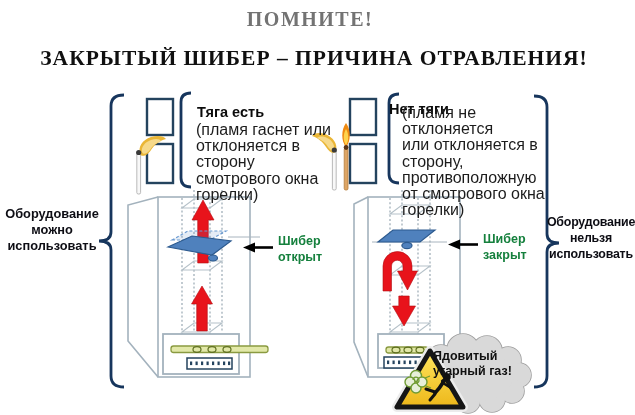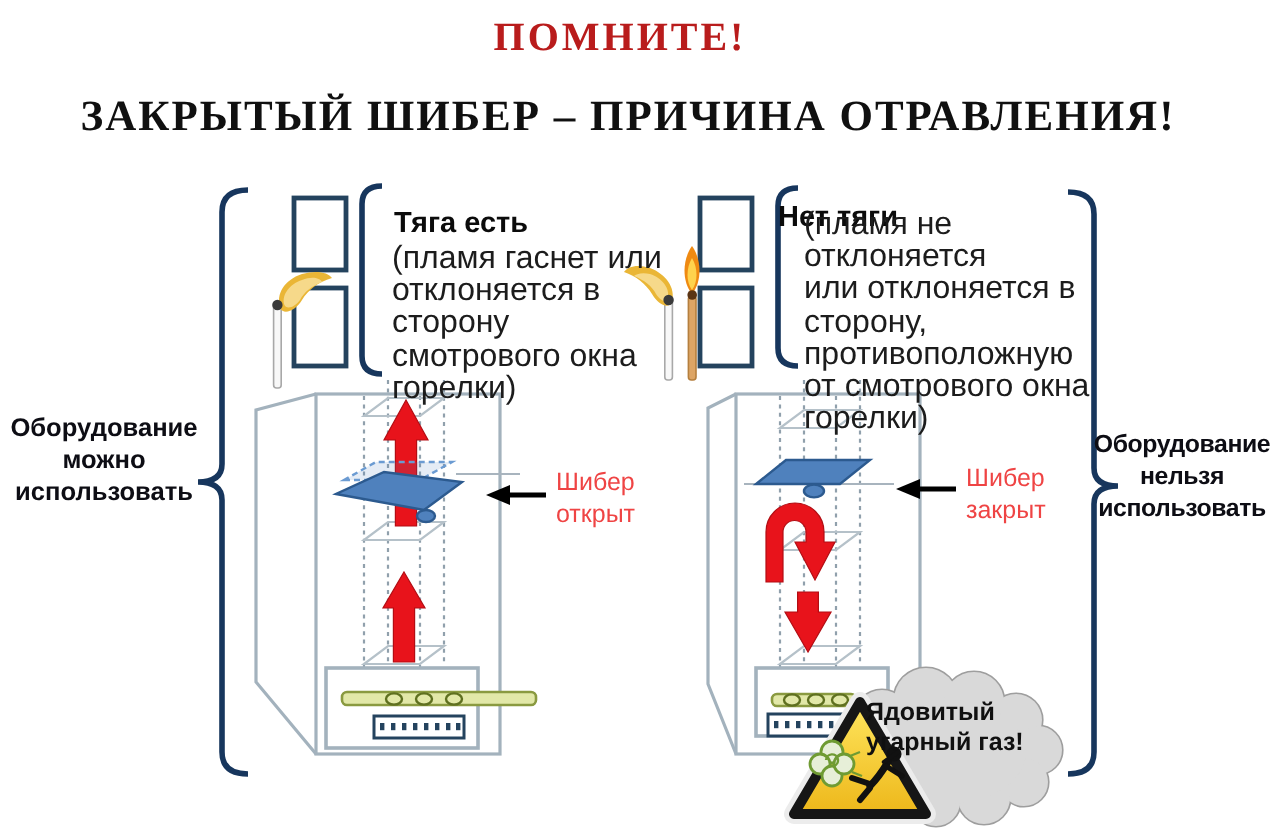--- a/index.html
+++ b/index.html
@@ -4,33 +4,33 @@
 <style>
   html,body{margin:0;padding:0;background:#fff;}
   .stage{
     position:relative;width:635px;height:415px;overflow:hidden;background:#ffffff;
     font-family:"Liberation Sans",sans-serif;color:#111;
   }
   .abs{position:absolute;}
   .preline{white-space:pre-line;}
   .title1{
     left:0;top:8px;width:620px;text-align:center;
-    font-family:"Liberation Serif",serif;font-weight:700;font-size:20px;letter-spacing:1.5px;color:#b91c1c;
+    font-family:"Liberation Serif",serif;font-weight:700;font-size:20px;letter-spacing:1.5px;color:#737373;
   }
   .title2{
     left:0;top:46px;width:628px;text-align:center;
     font-family:"Liberation Serif",serif;font-weight:700;font-size:21.5px;letter-spacing:1px;color:#101010;
   }
   .note-heading{font-weight:700;font-size:14.5px;color:#0b0b0b;}
   .note-body{font-size:16px;line-height:16.2px;color:#1c1c1c;}
   .heading-l{left:197px;top:104px;}
   .body-l{left:196px;top:122px;width:150px;}
   .heading-r{left:389px;top:101px;}
   .body-r{left:402px;top:105px;width:150px;}
-  .damper-label{font-weight:400;font-size:12.5px;line-height:15.5px;color:#ef4444;}
+  .damper-label{font-weight:700;font-size:12.5px;line-height:15.5px;color:#15803d;}
   .damper-l{left:278px;top:234px;}
   .damper-r{left:483px;top:232px;}
   .verdict{font-weight:700;font-size:12.8px;line-height:16px;text-align:center;color:#0d0d14;}
   .verdict-l{left:4px;top:206px;width:96px;}
   .verdict-r{left:546px;top:214px;width:90px;font-size:12.4px;letter-spacing:-0.2px;}
   .cloud-text{
     left:433px;top:349px;width:96px;
     font-weight:700;font-size:12.5px;line-height:15px;color:#101010;
   }
   svg{position:absolute;left:0;top:0;}

